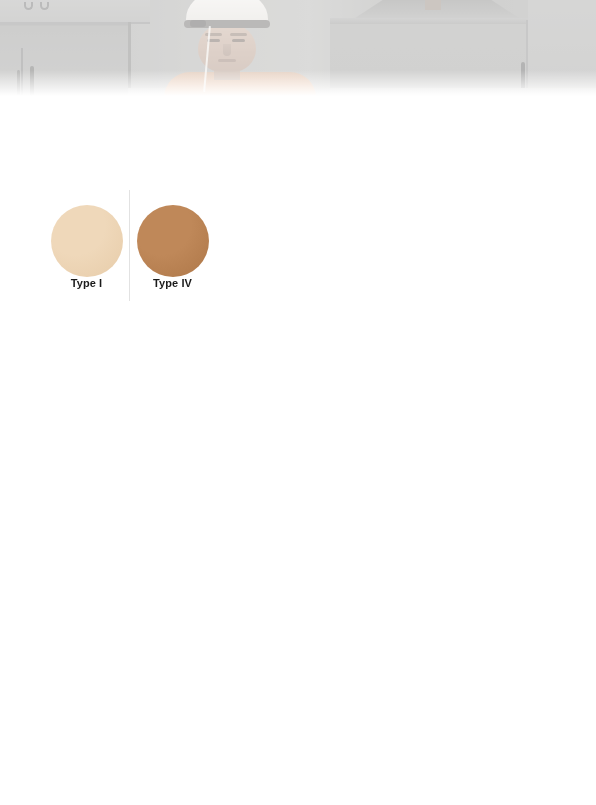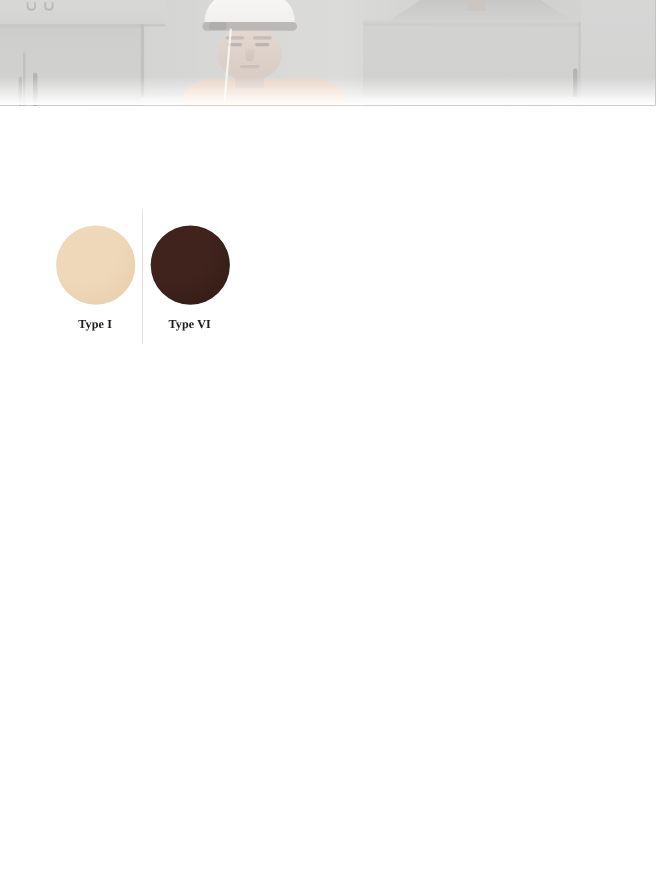--- a/index.html
+++ b/index.html
@@ -261,27 +261,25 @@
     padding-bottom: 12px;
   }
   .scale-cell:last-child { border-right: none; }
 
   .swatch {
     width: 72px;
     height: 72px;
     border-radius: 50%;
   }
   .swatch-label {
-    margin-top: 12px;
     font-size: 11px;
     font-weight: bold;
     color: #1b1b1b;
     letter-spacing: 0.1px;
     white-space: nowrap;
-    font-family: Liberation Serif, serif;
   }
 </style>
 </head>
 <body>
 
 <div class="banner">
   <div class="banner-scene">
     <div class="wall"></div>
     <div class="upper-cab-left">
       <div class="knob-a"></div>
@@ -324,20 +322,20 @@
 
 <div class="scale">
 
   <div class="scale-cell">
     <div class="swatch" style="background: radial-gradient(circle at 34% 28%, rgb(239, 216, 186) 0%, rgb(239, 216, 186) 42%, rgb(231, 204, 169) 100%);"></div>
     <div class="swatch-label">Type I</div>
   </div>
 
 
 
-
-
   <div class="scale-cell">
-    <div class="swatch" style="background: radial-gradient(circle at 34% 28%, rgb(64, 35, 28) 0%, rgb(64, 35, 28) 42%, rgb(51, 26, 21) 100%);"></div>
-    <div class="swatch-label">Type VI</div>
+    <div class="swatch" style="background: radial-gradient(circle at 34% 28%, rgb(191, 136, 89) 0%, rgb(191, 136, 89) 42%, rgb(174, 119, 72) 100%);"></div>
+    <div class="swatch-label">Type IV</div>
   </div>
 
+
+
 </div>
 
 </body></html>

